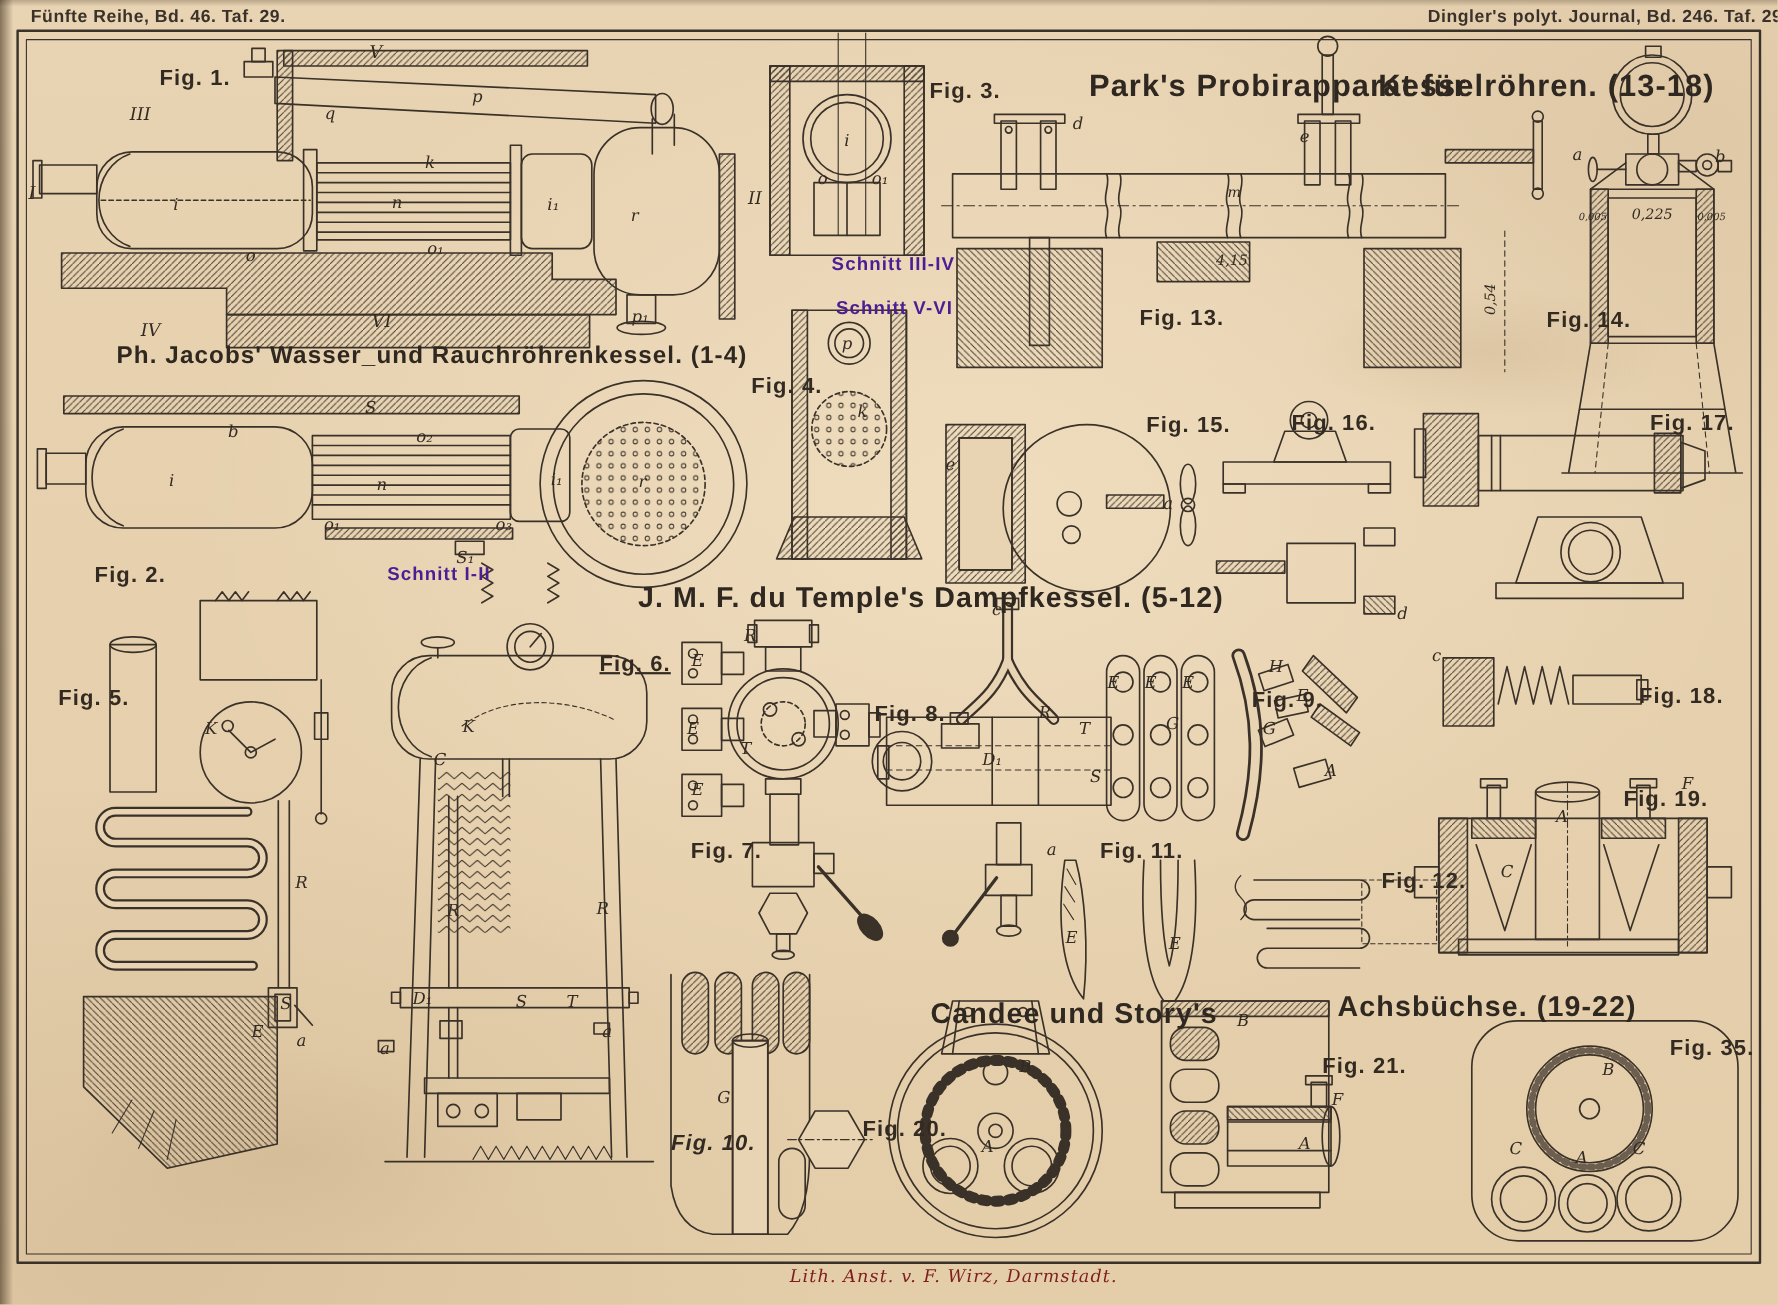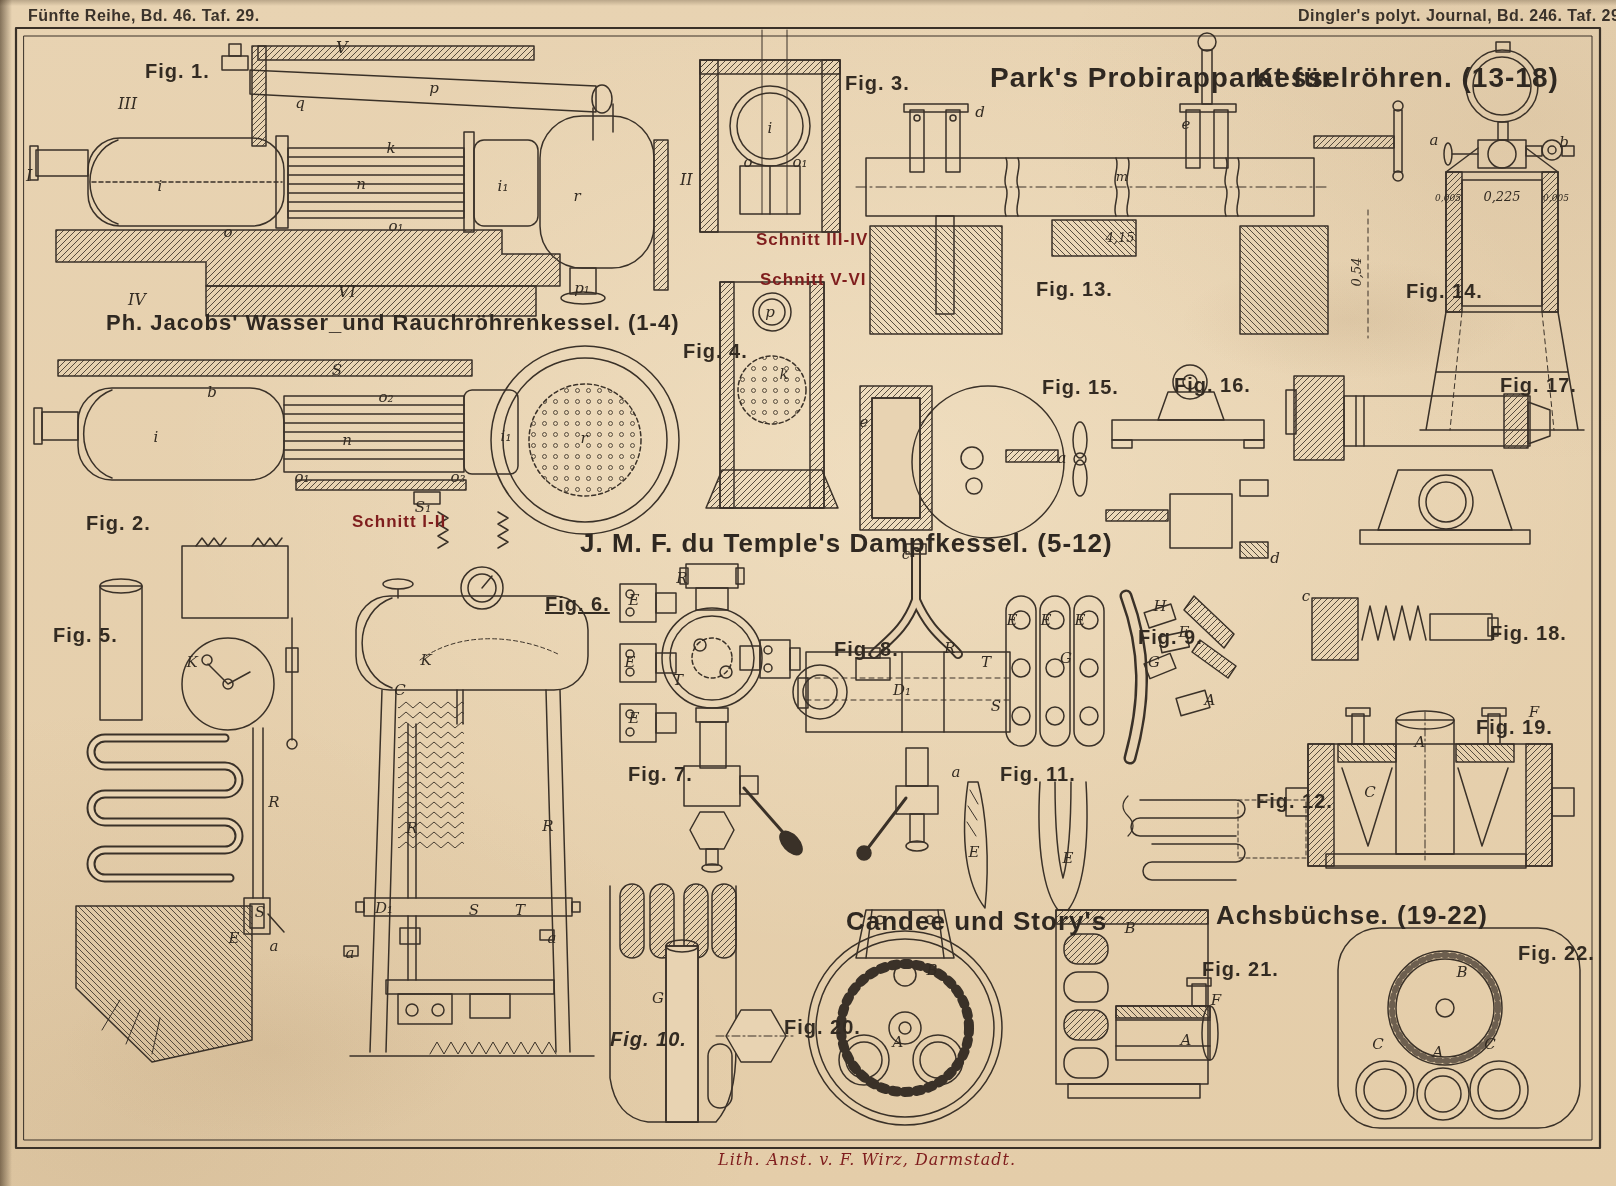--- a/index.html
+++ b/index.html
@@ -32,21 +32,21 @@
   .t-park-a{left:990px;top:62px;font-size:28px;}
   .t-park-b{left:1253px;top:62px;font-size:28px;}
   .t-temple{left:580px;top:528px;font-size:26px;}
   .t-candee{left:826px;top:906px;font-size:26px;margin-left:20px;}
   .t-achs{left:1216px;top:900px;font-size:26px;}
 
   .footer{position:absolute;left:718px;top:1150px;font:italic 16px "DejaVu Serif",serif;color:#7f1d1d;letter-spacing:1px;white-space:nowrap;}
 
   #overlay{position:absolute;left:0;top:0;width:100%;height:100%;}
   .figlabel{position:absolute;font:bold 20px "Liberation Sans",sans-serif;letter-spacing:1px;color:#332b22;white-space:nowrap;}
-  .schnitt{position:absolute;font:bold 17px "Liberation Sans",sans-serif;letter-spacing:1px;color:#7f1d1d;white-space:nowrap;}
+  .schnitt{position:absolute;font:bold 17px "Liberation Sans",sans-serif;letter-spacing:1px;color:#4c1d95;white-space:nowrap;}
   .roman{position:absolute;font:italic 16px "DejaVu Serif",serif;color:#332b22;}
   .part{position:absolute;font:italic 15px "DejaVu Serif",serif;color:#332b22;transform:translate(-50%,-50%);white-space:nowrap;}
   .part.dim{font-size:13px;}
   .part.rot{transform:translate(-50%,-50%) rotate(-90deg);}
   .part.tiny{font-size:9px;}
 
   svg.plate{position:absolute;left:0;top:0;}
 </style>
 </head>
 <body>
@@ -481,35 +481,35 @@
 <div class="title t-achs">Achsbüchse. (19-22)</div>
 
 <div id="overlay">
     <span class="figlabel" style="left: 145px; top: 60px;">Fig. 1.</span>
     <span class="figlabel" style="left: 86px; top: 512px;">Fig. 2.</span>
     <span class="figlabel" style="left: 845px; top: 72px;">Fig. 3.</span>
     <span class="figlabel" style="left: 683px; top: 340px;">Fig. 4.</span>
     <span class="figlabel" style="left: 53px; top: 624px;">Fig. 5.</span>
     <span class="figlabel" style="left: 545px; top: 593px; text-decoration: underline;">Fig. 6.</span>
     <span class="figlabel" style="left: 628px; top: 763px;">Fig. 7.</span>
-    <span class="figlabel" style="left: 834px; top: 638px;">Fig. 8.</span>
+    <span class="figlabel" style="left: 795px; top: 638px;">Fig. 8.</span>
     <span class="figlabel" style="left: 1138px; top: 626px;">Fig. 9.</span>
     <span class="figlabel" style="left: 610px; top: 1028px; font-style: italic;">Fig. 10.</span>
     <span class="figlabel" style="left: 1000px; top: 763px;">Fig. 11.</span>
     <span class="figlabel" style="left: 1256px; top: 790px;">Fig. 12.</span>
     <span class="figlabel" style="left: 1036px; top: 278px;">Fig. 13.</span>
     <span class="figlabel" style="left: 1406px; top: 280px;">Fig. 14.</span>
     <span class="figlabel" style="left: 1042px; top: 376px;">Fig. 15.</span>
     <span class="figlabel" style="left: 1174px; top: 374px;">Fig. 16.</span>
     <span class="figlabel" style="left: 1500px; top: 374px;">Fig. 17.</span>
     <span class="figlabel" style="left: 1490px; top: 622px;">Fig. 18.</span>
     <span class="figlabel" style="left: 1476px; top: 716px;">Fig. 19.</span>
     <span class="figlabel" style="left: 784px; top: 1016px;">Fig. 20.</span>
     <span class="figlabel" style="left: 1202px; top: 958px;">Fig. 21.</span>
-    <span class="figlabel" style="left: 1518px; top: 942px;">Fig. 22.</span>
+    <span class="figlabel" style="left: 1518px; top: 942px;">Fig. 35.</span>
     <span class="schnitt" style="left: 756px; top: 230px;">Schnitt III-IV</span>
     <span class="schnitt" style="left: 760px; top: 270px;">Schnitt V-VI</span>
     <span class="schnitt" style="left: 352px; top: 512px;">Schnitt I-II</span>
     <span class="roman" style="left: 336px; top: 38px;">V</span>
     <span class="roman" style="left: 118px; top: 94px;">III</span>
     <span class="roman" style="left: 26px; top: 166px;">I</span>
     <span class="roman" style="left: 680px; top: 170px;">II</span>
     <span class="roman" style="left: 128px; top: 290px;">IV</span>
     <span class="roman" style="left: 338px; top: 282px;">VI</span>
     <span class="part" style="left: 300px; top: 103px;">q</span>

